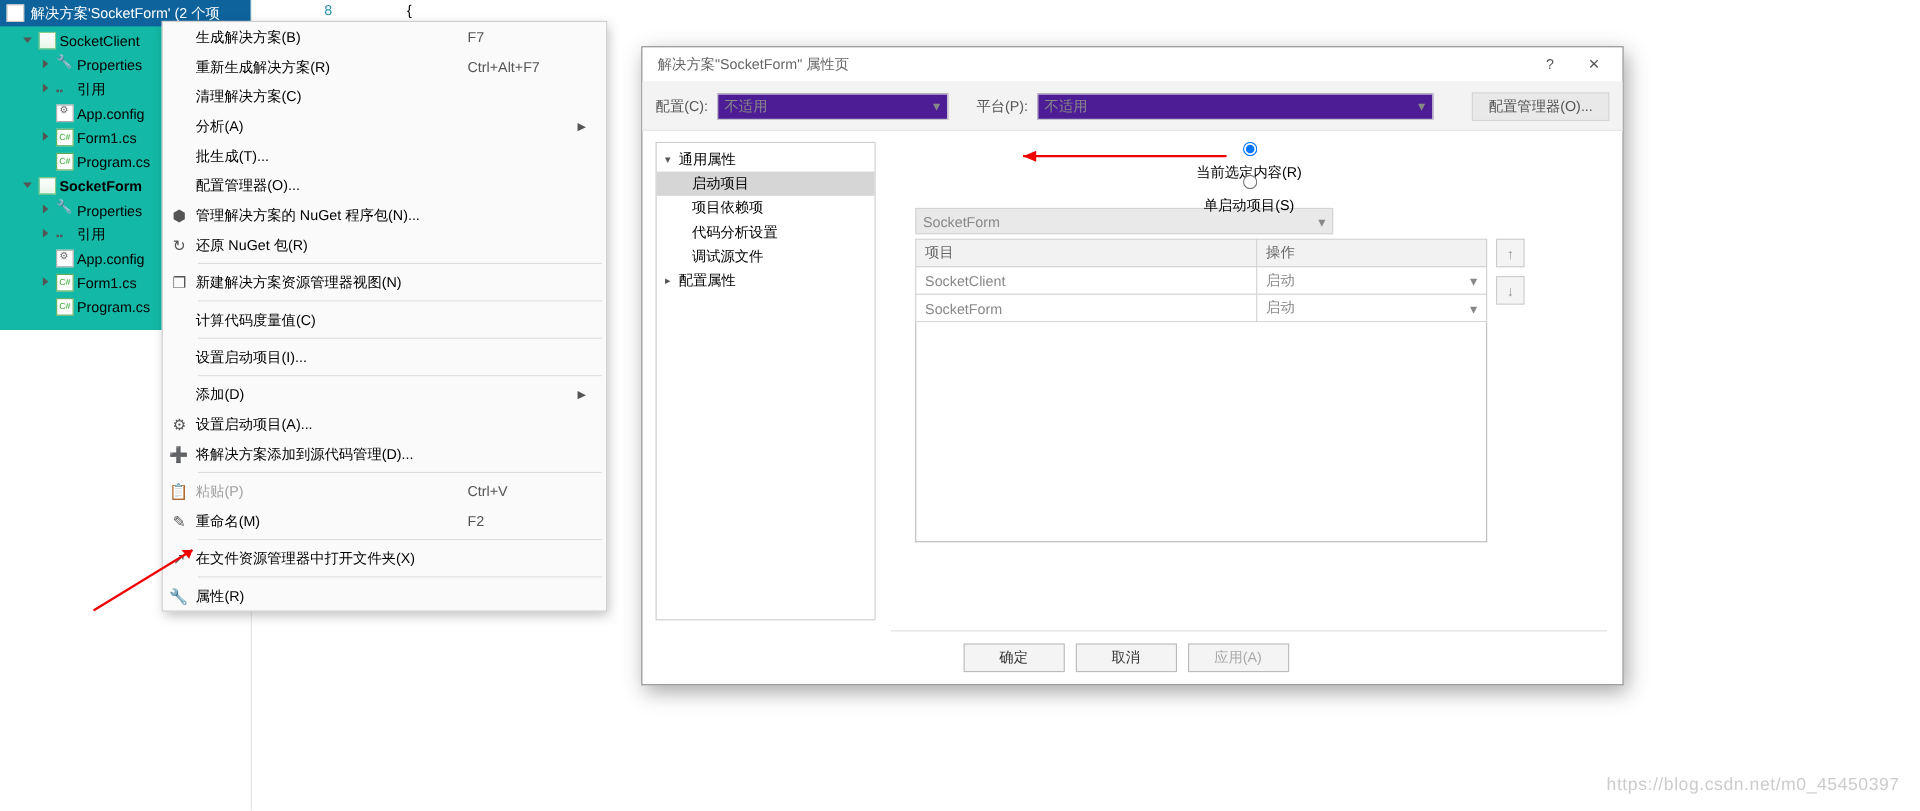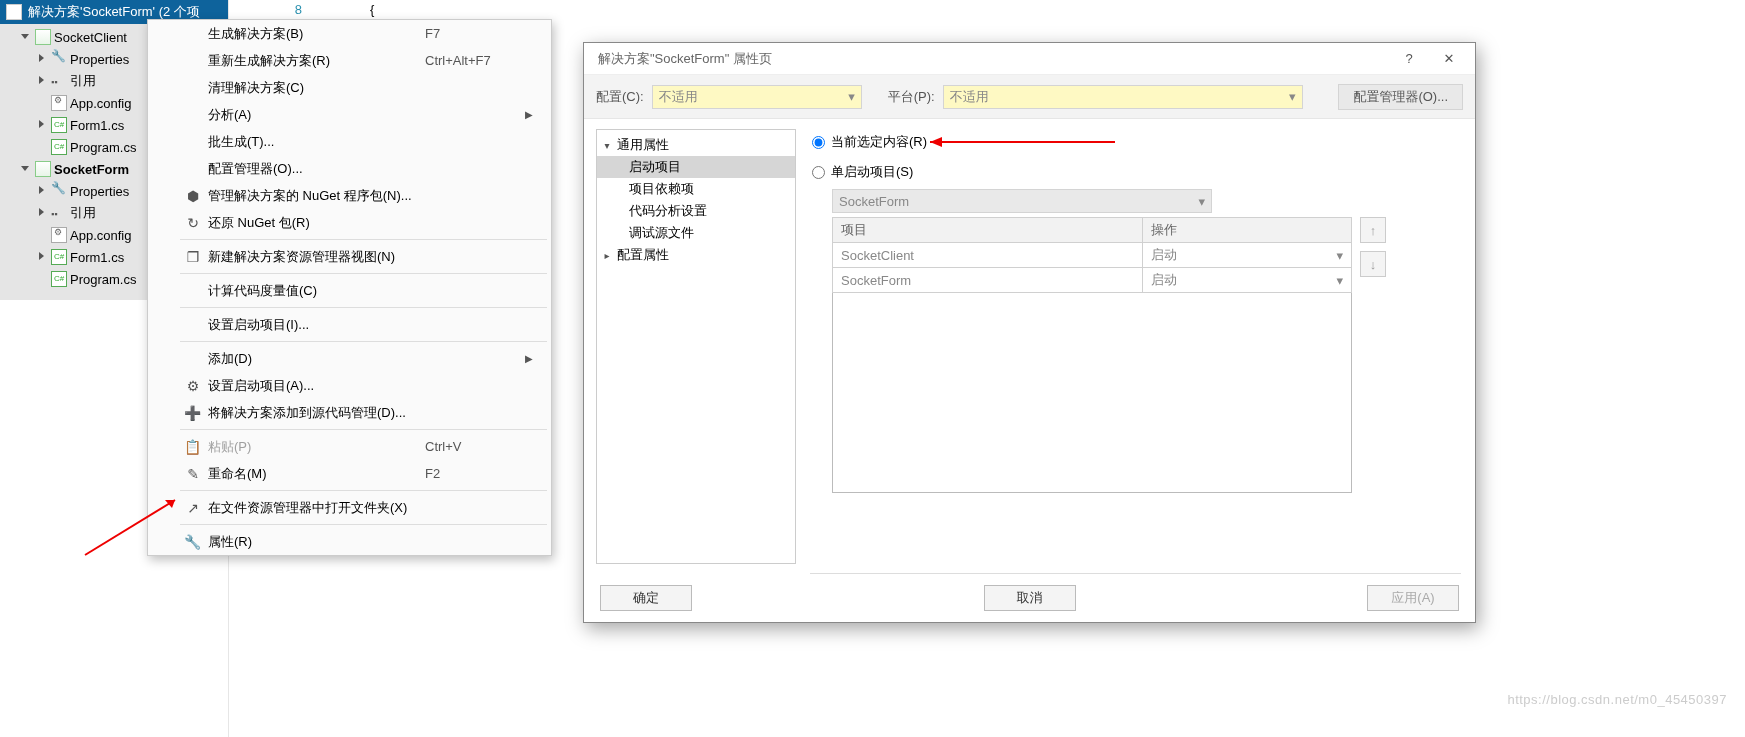--- a/index.html
+++ b/index.html
@@ -1,19 +1,19 @@
 <!DOCTYPE html>
 <html><head>
 <meta charset="utf-8">
 <style>
 * { box-sizing: border-box; margin: 0; padding: 0; font-family: "Microsoft YaHei", "Segoe UI", sans-serif; font-size: 13px; }
 body { background: #fff; width: 1745px; height: 737px; position: relative; overflow: hidden; }
 
 
-.sol-explorer { position: absolute; top: 0; left: 0; width: 228px; height: 300px; background: #e5e5e5; }
+.sol-explorer { position: absolute; top: 0; left: 0; width: 228px; height: 300px; background: #14b8a6; }
 .sol-header { background: #0e639c; color: #fff; padding: 2px 6px; display: flex; align-items: center; gap: 6px; height: 24px; }
 .sol-header .sol-icon { width: 16px; height: 16px; background: #fff; display: inline-block; border: 1px solid #ccc; }
 .tree { padding-top: 2px; }
 .tree-row { display: flex; align-items: center; height: 22px; gap: 3px; white-space: nowrap; overflow: hidden; }
 .tree-row .expander { width: 12px; height: 12px; display: inline-block; position: relative; }
 .tree-row .expander.collapsed::before { content:""; position:absolute; left:3px; top:1px; border-left:5px solid #555; border-top:4px solid transparent; border-bottom:4px solid transparent; }
 .tree-row .expander.expanded::before { content:""; position:absolute; left:1px; top:3px; border-top:5px solid #555; border-left:4px solid transparent; border-right:4px solid transparent; }
 .tree-row .icon { width: 16px; height: 16px; display: inline-block; }
 .icon-csproj { background: linear-gradient(#fff,#e8f5e8); border:1px solid #8c8; }
 .icon-wrench { position: relative; }
@@ -29,71 +29,71 @@
 .code-bg { position: absolute; left: 228px; top: 0; width: 360px; height: 737px; background: #fff; border-left: 1px solid #e6e6e6; }
 .code-line-num { position:absolute; left:260px; top:0; width:50px; text-align:right; color:#2b91af; padding-right:8px; }
 .code-text { position:absolute; left:370px; top:0; font-family: Consolas, monospace; }
 .code-text .kw { color:#0000ff; }
 .code-text .cls { color:#2b91af; }
 .code-text .cm { color:#008000; }
 .code-text div, .code-line-num div { height: 20px; line-height: 20px; }
 
 
 .ctx-menu { position: absolute; left: 147px; top: 19px; width: 405px; background: #fafafa; border: 1px solid #ccc; box-shadow: 2px 4px 10px rgba(0,0,0,0.25); z-index: 100; }
-.ctx-menu .row { display: flex; align-items: center; height: 27px; padding: 0 10px 0 0; margin-left: 30px; }
+.ctx-menu .row { display: flex; align-items: center; height: 27px; padding: 0 10px 0 0; }
 .ctx-menu .row.disabled { color: #a0a0a0; }
 .ctx-menu .ico-col { width: 30px; display:flex; align-items:center; justify-content:center; color:#555; font-size:14px; }
 .ctx-menu .label-col { flex: 1; }
 .ctx-menu .sc-col { width: 100px; color: #555; }
 .ctx-menu .arrow-col { width: 16px; color:#555; font-size:10px; }
 .ctx-menu .sep { height: 1px; background: #ddd; margin: 3px 4px 3px 32px; padding:0; }
 
 
 .dlg { position: absolute; left: 583px; top: 42px; width: 893px; height: 581px; background: #fff; border: 1px solid #888; box-shadow: 3px 6px 18px rgba(0,0,0,0.35); z-index: 200; }
 .dlg-title { height: 32px; display: flex; align-items: center; padding: 0 6px 0 14px; border-bottom: 1px solid #eee; }
 .dlg-title .t { flex:1; color:#666; }
 .dlg-title .btn { width: 40px; height: 28px; display:flex; align-items:center; justify-content:center; color:#555; }
 .dlg-topbar { height: 44px; background:#f3f3f3; display:flex; align-items:center; padding: 0 12px; gap:8px; border-bottom: 1px solid #e6e6e6; }
 .dlg-topbar label { color:#555; }
-.dlg-topbar .combo { flex:0 0 auto; width: 210px; height: 24px; background:#fef9c3; border:1px solid #d4d4d4; color:#888; padding:2px 6px; display:flex; align-items:center; justify-content:space-between; }
+.dlg-topbar .combo { flex:0 0 auto; width: 210px; height: 24px; background:#4c1d95; border:1px solid #d4d4d4; color:#888; padding:2px 6px; display:flex; align-items:center; justify-content:space-between; }
 .dlg-topbar .spacer { width: 10px; }
 .dlg-topbar .flex { flex:1; }
 .dlg-topbar .mgrbtn { height:26px; padding:0 14px; background:#e9e9e9; border:1px solid #d4d4d4; color:#555; display:flex; align-items:center; }
 
 .dlg-body { display:flex; height: calc(100% - 32px - 44px - 48px); }
 .dlg-left { width: 200px; border:1px solid #ccc; margin:10px 6px 10px 12px; padding:4px 0; }
 .dlg-left .node { display:flex; align-items:center; height:22px; padding:0 4px; gap:4px; }
 .dlg-left .node .exp { width:12px; display:inline-block; text-align:center; color:#555; font-size:10px; }
 .dlg-left .node.sel { background:#d6d6d6; }
 .dlg-left .indent1 { padding-left: 16px; }
 
 .dlg-right { flex:1; padding: 10px 14px 10px 8px; position:relative; }
-.dlg-right .opt { display:flex; align-items:center; height:26px; gap:6px; margin-bottom:4px; }
+.dlg-right .opt { display:flex; align-items:center; height:26px; gap:6px; margin-bottom:4px;flex-direction:column; }
 .dlg-right .opt input[type=radio] { margin-left:2px; }
 .dlg-right .single-combo { width: 380px; height:24px; background:#e9e9e9; border:1px solid #d4d4d4; color:#888; padding:2px 6px; margin-left: 22px; display:flex; align-items:center; justify-content:space-between; }
 .dlg-right .grid-wrap { margin-left:22px; margin-top:4px; display:flex; gap:8px; }
 .dlg-right table { border-collapse: collapse; width: 520px; border:1px solid #bbb; }
 .dlg-right th, .dlg-right td { border:1px solid #d0d0d0; padding:3px 8px; text-align:left; background:#fff; color:#888; height:24px; }
 .dlg-right th { background:#f2f2f2; color:#666; font-weight:normal; }
 .dlg-right .cell-combo { display:flex; justify-content:space-between; align-items:center; }
 .dlg-right .grid-empty { height: 200px; border:1px solid #bbb; border-top:none; width:520px; background:#fff; }
 .dlg-right .arrow-btns { display:flex; flex-direction:column; gap:8px; }
 .dlg-right .arrow-btns .ab { width:26px; height:26px; border:1px solid #ccc; background:#f4f4f4; display:flex; align-items:center; justify-content:center; color:#999; }
 .dlg-right .hr { height:1px; background:#ddd; margin:14px 0 0 0; }
 
-.dlg-footer { position:absolute; bottom:0; left:0; right:0; height:48px; display:flex; align-items:center; justify-content:space-between; gap:10px; padding:0 16px; }
+.dlg-footer { position:absolute; bottom:0; left:0; right:12px; height:48px; display:flex; align-items:center; justify-content:center; gap:10px; padding:0 16px; }
 .dlg-footer .btn { width: 92px; height:26px; border:1px solid #bbb; background:#f4f4f4; display:flex; align-items:center; justify-content:center; color:#333; }
 .dlg-footer .btn.disabled { color:#aaa; }
 
 
 .red-arrow { position:absolute; z-index:300; pointer-events:none; }
 .red-arrow svg line, .red-arrow svg path { stroke:#e00; stroke-width:2; fill:none; }
 .red-arrow svg polygon { fill:#e00; }
 
-.watermark { position:absolute; right:18px; bottom:30px; color:#ccc; font-size:13px; letter-spacing:0.5px; z-index:1; }
+.watermark { position:absolute; right:18px; bottom:14px; color:#ccc; font-size:16px; letter-spacing:0.5px; z-index:1; }
 </style>
 </head>
 <body>
 
 <div class="sol-explorer">
   <div class="sol-header">
     <span class="sol-icon"></span>
     <span>解决方案'SocketForm' (2 个项</span>
   </div>
   <div class="tree" id="tree">

